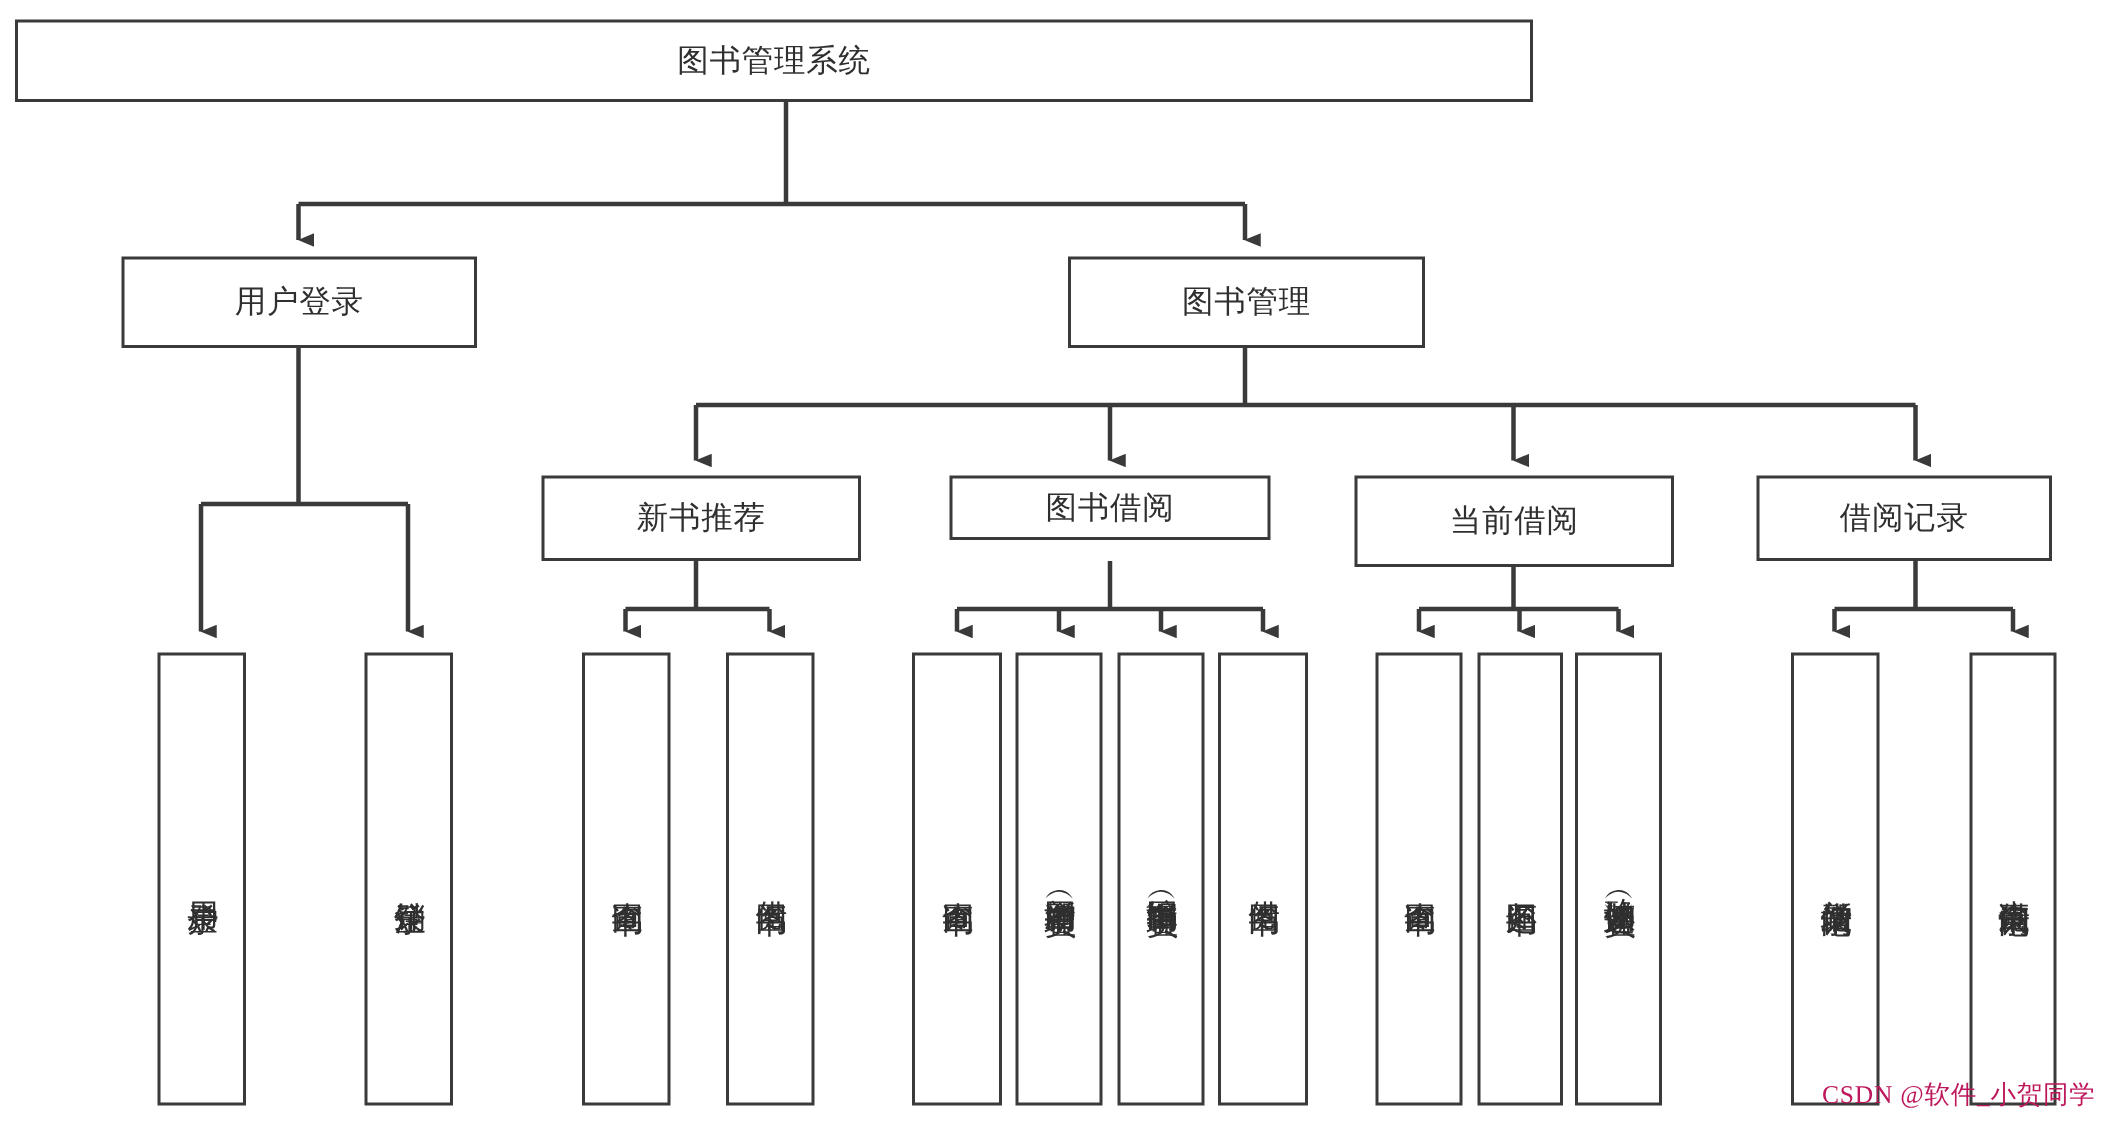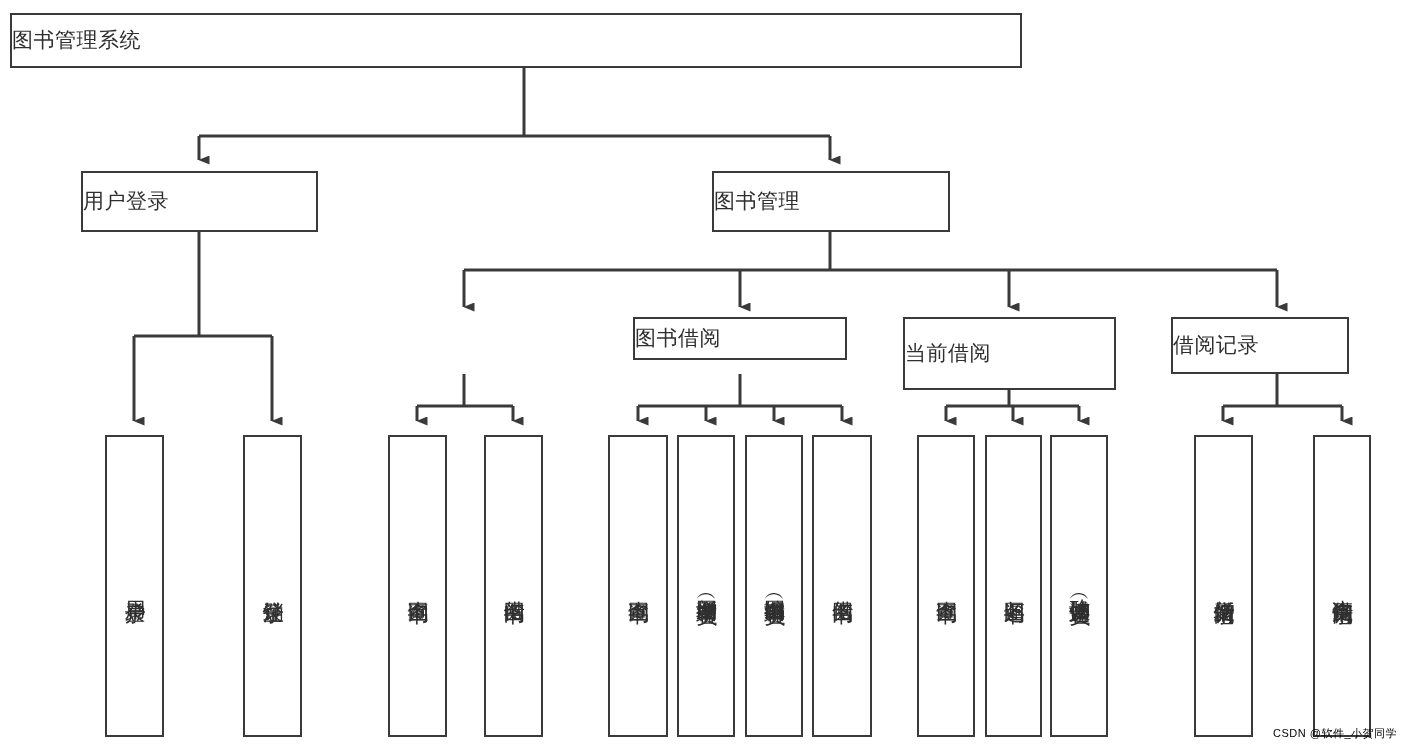--- a/index.html
+++ b/index.html
@@ -22,21 +22,21 @@
     width: 1405px;
     height: 747px;
   }
   .node {
     position: absolute;
     box-sizing: border-box;
     border: 2px solid #3a3a3a;
     background: #ffffff;
     display: flex;
     align-items: center;
-    justify-content: flex-start;
+    justify-content: center;
     color: #2f2f2f;
   }
   .node.horiz {
     font-size: 21px;
     line-height: 1.2;
     letter-spacing: 0.5px;
   }
   .node.vert {
     writing-mode: vertical-rl;
     text-orientation: upright;
@@ -50,25 +50,25 @@
   }
   .node.vert .vlabel {
     writing-mode: vertical-rl;
     text-orientation: upright;
     display: block;
   }
   #watermark {
     position: absolute;
     right: 8px;
     bottom: 6px;
-    font-size: 11px;
-    color: #000000;
+    font-size: 17px;
+    color: #be185d;
     letter-spacing: 0.5px;
     white-space: nowrap;
-    font-family: Liberation Sans, sans-serif;
+    font-family: Liberation Serif, serif;
   }
 </style>
 </head>
 <body>
 
 <div id="canvas">
 
   <svg id="diagram-svg" viewBox="0 0 1405 747">
     <defs>
       <marker id="arrowhead" markerWidth="9" markerHeight="11" refX="4.5" refY="10.5" orient="auto" markerUnits="userSpaceOnUse">
@@ -125,27 +125,30 @@
     <span>图书管理系统</span>
   </div>
 
   <div class="node horiz" style="left:81px; top:171px; width:237px; height:61px;">
     <span>用户登录</span>
   </div>
   <div class="node horiz" style="left:712px; top:171px; width:238px; height:61px;">
     <span>图书管理</span>
   </div>
 
+  <div class="node horiz" style="left:361px; top:317px; width:213px; height:57px;">
+    <span>新书推荐</span>
+  </div>
   <div class="node horiz" style="left:633px; top:317px; width:214px; height:43px;">
     <span>图书借阅</span>
   </div>
-  <div class="node horiz" style="left:903px; top:317px; width:213px; height:73px;">
+  <div class="node horiz" style="left:903px; top:317px; width:213px; height:61px;">
     <span>当前借阅</span>
   </div>
-  <div class="node horiz" style="left:1171px; top:317px; width:178px; height:57px;">
+  <div class="node horiz" style="left:1171px; top:317px; width:197px; height:57px;">
     <span>借阅记录</span>
   </div>
 
   <div class="node vert" style="left:105px; top:435px; width:59px; height:302px;">
     <span class="vlabel">用户登录</span>
   </div>
   <div class="node vert" style="left:243px; top:435px; width:59px; height:302px;">
     <span class="vlabel">注销登录</span>
   </div>
 

